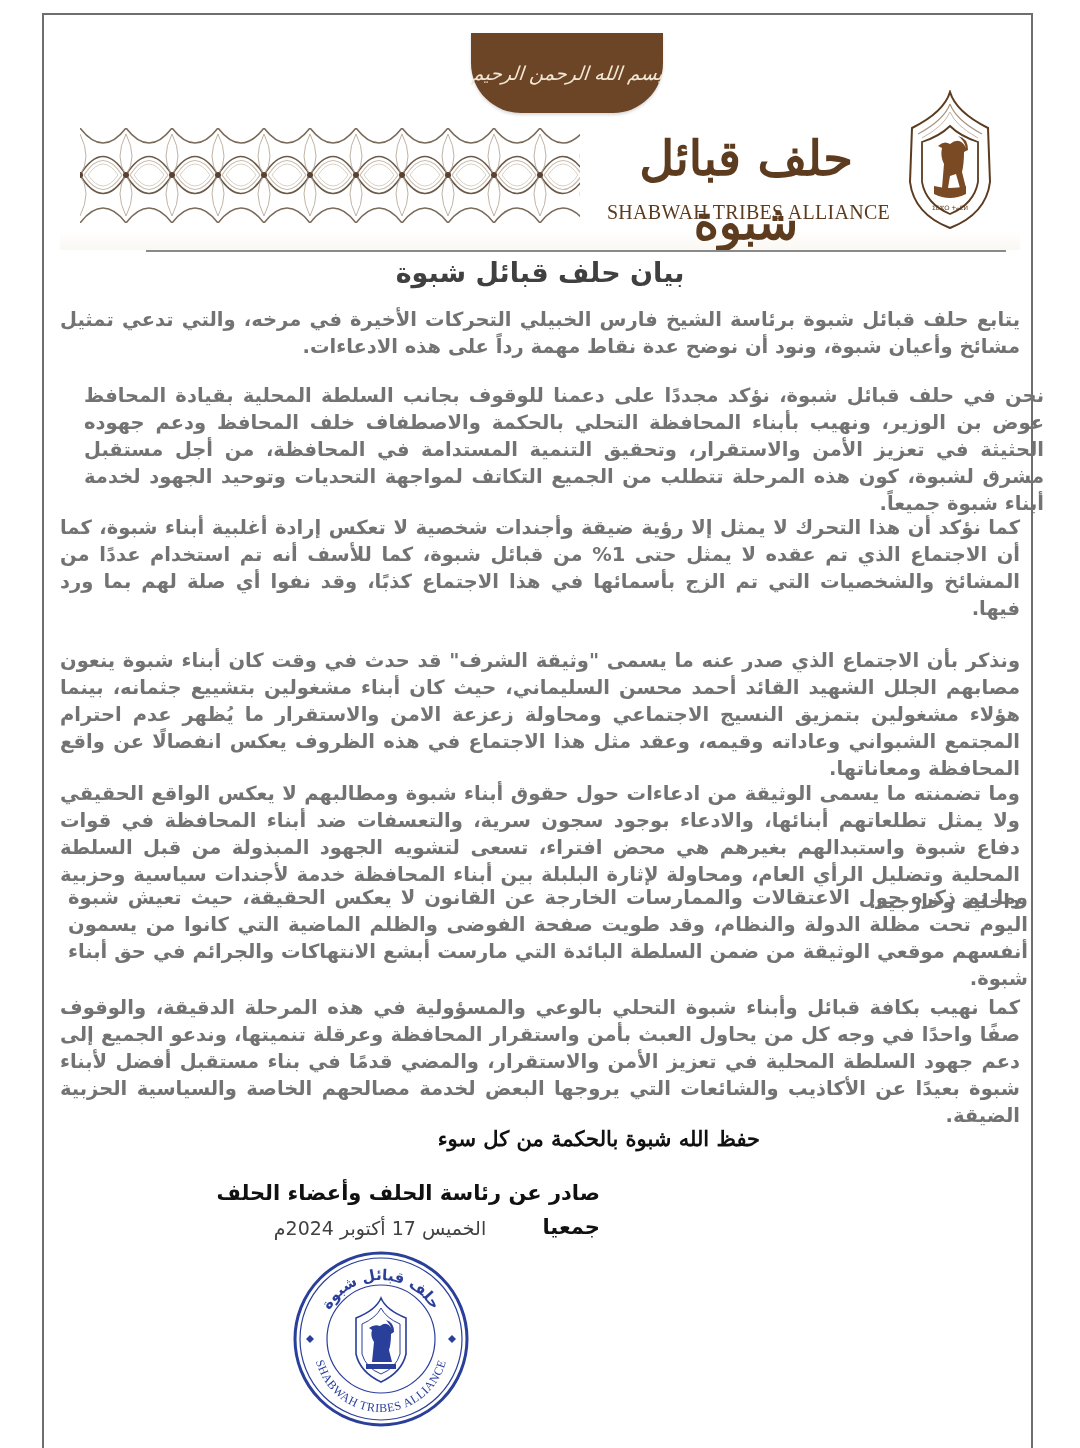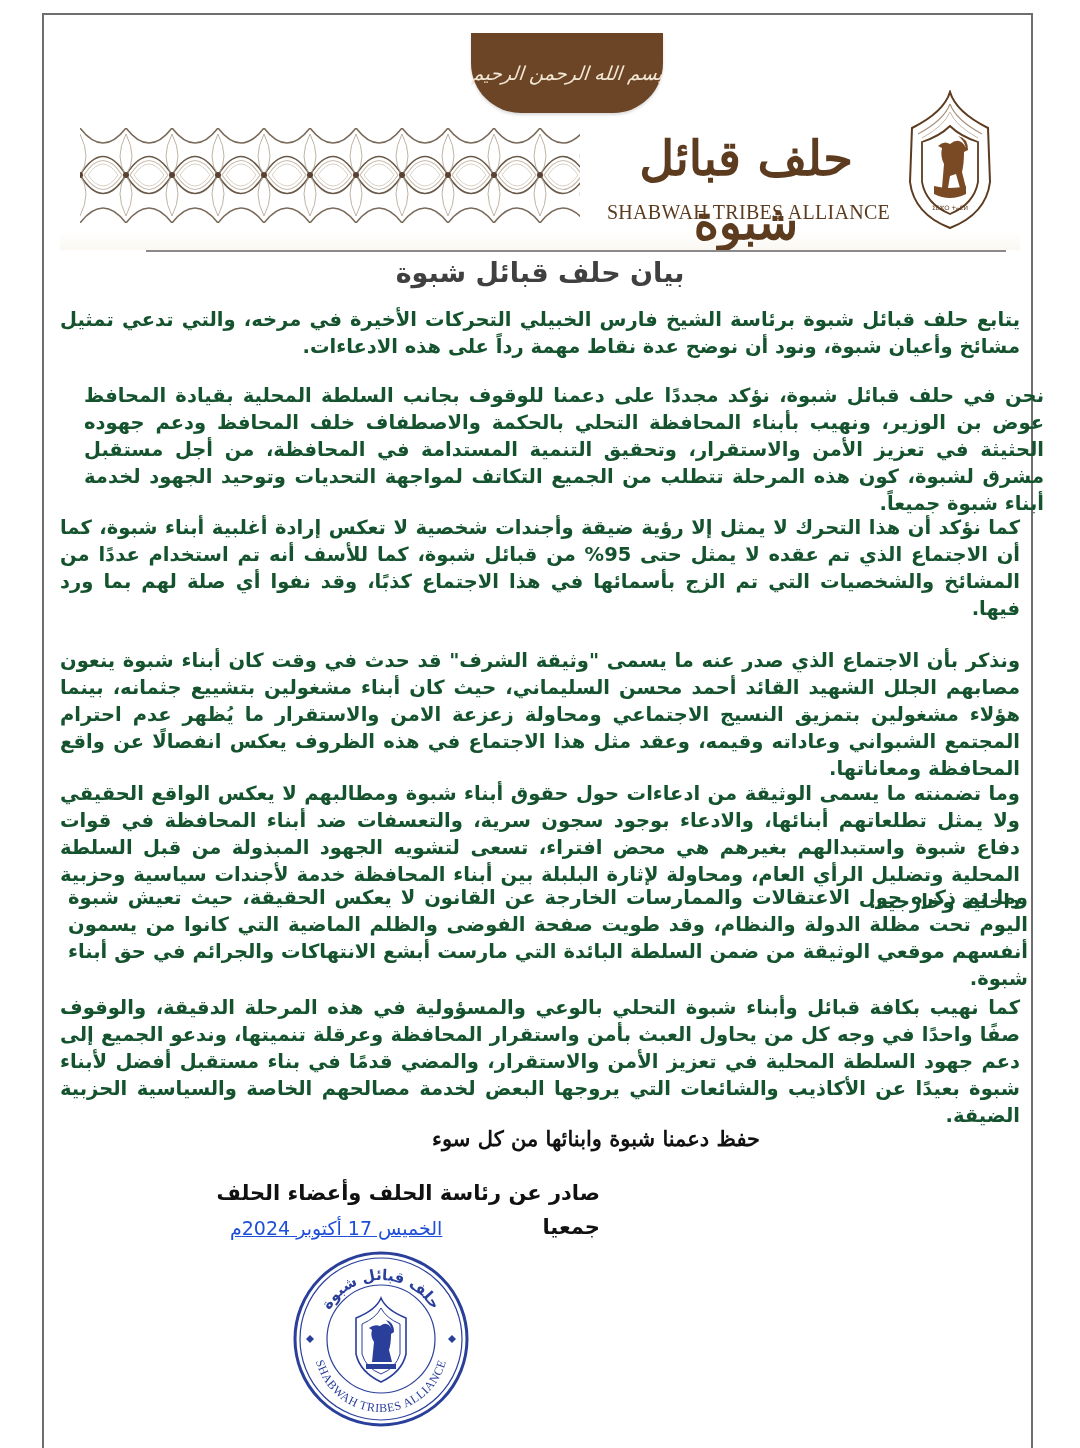--- a/index.html
+++ b/index.html
@@ -121,21 +121,21 @@
       position: absolute;
       left: 60px;
       width: 960px;
       direction: rtl;
       text-align: justify;
       text-align-last: right;
       font-family: "DejaVu Sans", sans-serif;
       font-weight: bold;
       font-size: 19.5px;
       line-height: 27px;
-      color: #14532d;
+      color: #737373;
       margin: 0;
     }
     #p1 { top: 306px; }
     #p2 { top: 382px; margin-left: 24px; }
     #p3 { top: 514px; }
     #p4 { top: 623px; margin-top: 24px; }
     #p5 { top: 780px; }
     #p6 { top: 884px; margin-left: 8px; }
     #p7 { top: 994px; }
 
@@ -162,27 +162,26 @@
       font-weight: bold;
       font-size: 21px;
       line-height: 34px;
       color: #111;
     }
     .issue-date {
       position: absolute;
       left: 230px;
       top: 1214px;
       width: 300px;
-      text-align: left;
+      text-align: center;
       direction: rtl;
       font-family: "DejaVu Sans", sans-serif;
       font-size: 19px;
       line-height: 28px;
-      color: #1d4ed8;
-      text-decoration: underline;
+      color: #404040;
     }
     .seal {
       position: absolute;
       left: 292px;
       top: 1250px;
       width: 178px;
       height: 178px;
     }
   </style>
 </head>
@@ -238,27 +237,27 @@
   <path d="M38 98 L 40 74 Q 36 66 38 58 L 34 56 Q 40 50 46 54 Q 56 46 62 58 Q 60 50 54 46 Q 64 48 64 60 L 60 62 Q 60 74 58 82 L 62 98 L 56 98 L 52 84 L 46 86 L 44 98 Z" fill="#7a4a24"></path>
   <text x="46" y="120" font-family="DejaVu Sans, sans-serif" font-size="6" fill="#5c3b1f" text-anchor="middle">ⵉⵎⵣⵔ ⵜⴰⵎⵍ</text>
 </svg>
 
 <div class="header-rule"></div>
 
 <div class="doc-title">بيان حلف قبائل شبوة</div>
 
 <p class="body-text" id="p1">يتابع حلف قبائل شبوة برئاسة الشيخ فارس الخبيلي التحركات الأخيرة في مرخه، والتي تدعي تمثيل مشائخ وأعيان شبوة، ونود أن نوضح عدة نقاط مهمة رداً على هذه الادعاءات.</p>
 <p class="body-text" id="p2">نحن في حلف قبائل شبوة، نؤكد مجددًا على دعمنا للوقوف بجانب السلطة المحلية بقيادة المحافظ عوض بن الوزير، ونهيب بأبناء المحافظة التحلي بالحكمة والاصطفاف خلف المحافظ ودعم جهوده الحثيثة في تعزيز الأمن والاستقرار، وتحقيق التنمية المستدامة في المحافظة، من أجل مستقبل مشرق لشبوة، كون هذه المرحلة تتطلب من الجميع التكاتف لمواجهة التحديات وتوحيد الجهود لخدمة أبناء شبوة جميعاً.</p>
-<p class="body-text" id="p3">كما نؤكد أن هذا التحرك لا يمثل إلا رؤية ضيقة وأجندات شخصية لا تعكس إرادة أغلبية أبناء شبوة، كما أن الاجتماع الذي تم عقده لا يمثل حتى 95% من قبائل شبوة، كما للأسف أنه تم استخدام عددًا من المشائخ والشخصيات التي تم الزج بأسمائها في هذا الاجتماع كذبًا، وقد نفوا أي صلة لهم بما ورد فيها.</p>
+<p class="body-text" id="p3">كما نؤكد أن هذا التحرك لا يمثل إلا رؤية ضيقة وأجندات شخصية لا تعكس إرادة أغلبية أبناء شبوة، كما أن الاجتماع الذي تم عقده لا يمثل حتى 1% من قبائل شبوة، كما للأسف أنه تم استخدام عددًا من المشائخ والشخصيات التي تم الزج بأسمائها في هذا الاجتماع كذبًا، وقد نفوا أي صلة لهم بما ورد فيها.</p>
 <p class="body-text" id="p4">ونذكر بأن الاجتماع الذي صدر عنه ما يسمى "وثيقة الشرف" قد حدث في وقت كان أبناء شبوة ينعون مصابهم الجلل الشهيد القائد أحمد محسن السليماني، حيث كان أبناء مشغولين بتشييع جثمانه، بينما هؤلاء مشغولين بتمزيق النسيج الاجتماعي ومحاولة زعزعة الامن والاستقرار ما يُظهر عدم احترام المجتمع الشبواني وعاداته وقيمه، وعقد مثل هذا الاجتماع في هذه الظروف يعكس انفصالًا عن واقع المحافظة ومعاناتها.</p>
 <p class="body-text" id="p5">وما تضمنته ما يسمى الوثيقة من ادعاءات حول حقوق أبناء شبوة ومطالبهم لا يعكس الواقع الحقيقي ولا يمثل تطلعاتهم أبنائها، والادعاء بوجود سجون سرية، والتعسفات ضد أبناء المحافظة في قوات دفاع شبوة واستبدالهم بغيرهم هي محض افتراء، تسعى لتشويه الجهود المبذولة من قبل السلطة المحلية وتضليل الرأي العام، ومحاولة لإثارة البلبلة بين أبناء المحافظة خدمة لأجندات سياسية وحزبية داخلية وخارجية.</p>
 <p class="body-text" id="p6">وما تم ذكره حول الاعتقالات والممارسات الخارجة عن القانون لا يعكس الحقيقة، حيث تعيش شبوة اليوم تحت مظلة الدولة والنظام، وقد طويت صفحة الفوضى والظلم الماضية التي كانوا من يسمون أنفسهم موقعي الوثيقة من ضمن السلطة البائدة التي مارست أبشع الانتهاكات والجرائم في حق أبناء شبوة.</p>
 <p class="body-text" id="p7">كما نهيب بكافة قبائل وأبناء شبوة التحلي بالوعي والمسؤولية في هذه المرحلة الدقيقة، والوقوف صفًا واحدًا في وجه كل من يحاول العبث بأمن واستقرار المحافظة وعرقلة تنميتها، وندعو الجميع إلى دعم جهود السلطة المحلية في تعزيز الأمن والاستقرار، والمضي قدمًا في بناء مستقبل أفضل لأبناء شبوة بعيدًا عن الأكاذيب والشائعات التي يروجها البعض لخدمة مصالحهم الخاصة والسياسية الحزبية الضيقة.</p>
 
-<div class="closing-prayer">حفظ دعمنا شبوة وابنائها من كل سوء</div>
+<div class="closing-prayer">حفظ الله شبوة بالحكمة من كل سوء</div>
 <div class="issued-by">صادر عن رئاسة الحلف وأعضاء الحلف جمعيا</div>
 <div class="issue-date">الخميس 17 أكتوبر 2024م</div>
 
 <svg class="seal" viewBox="0 0 178 178" xmlns="http://www.w3.org/2000/svg">
   <defs>
     <path id="seal-top-arc" d="M 30 89 A 59 59 0 0 1 148 89"></path>
     <path id="seal-bottom-arc" d="M 22 95 A 67 67 0 0 0 156 95"></path>
   </defs>
   <circle cx="89" cy="89" r="86" fill="#ffffff" stroke="#2a3f9a" stroke-width="3"></circle>
   <circle cx="89" cy="89" r="81" fill="none" stroke="#2a3f9a" stroke-width="1.2"></circle>

